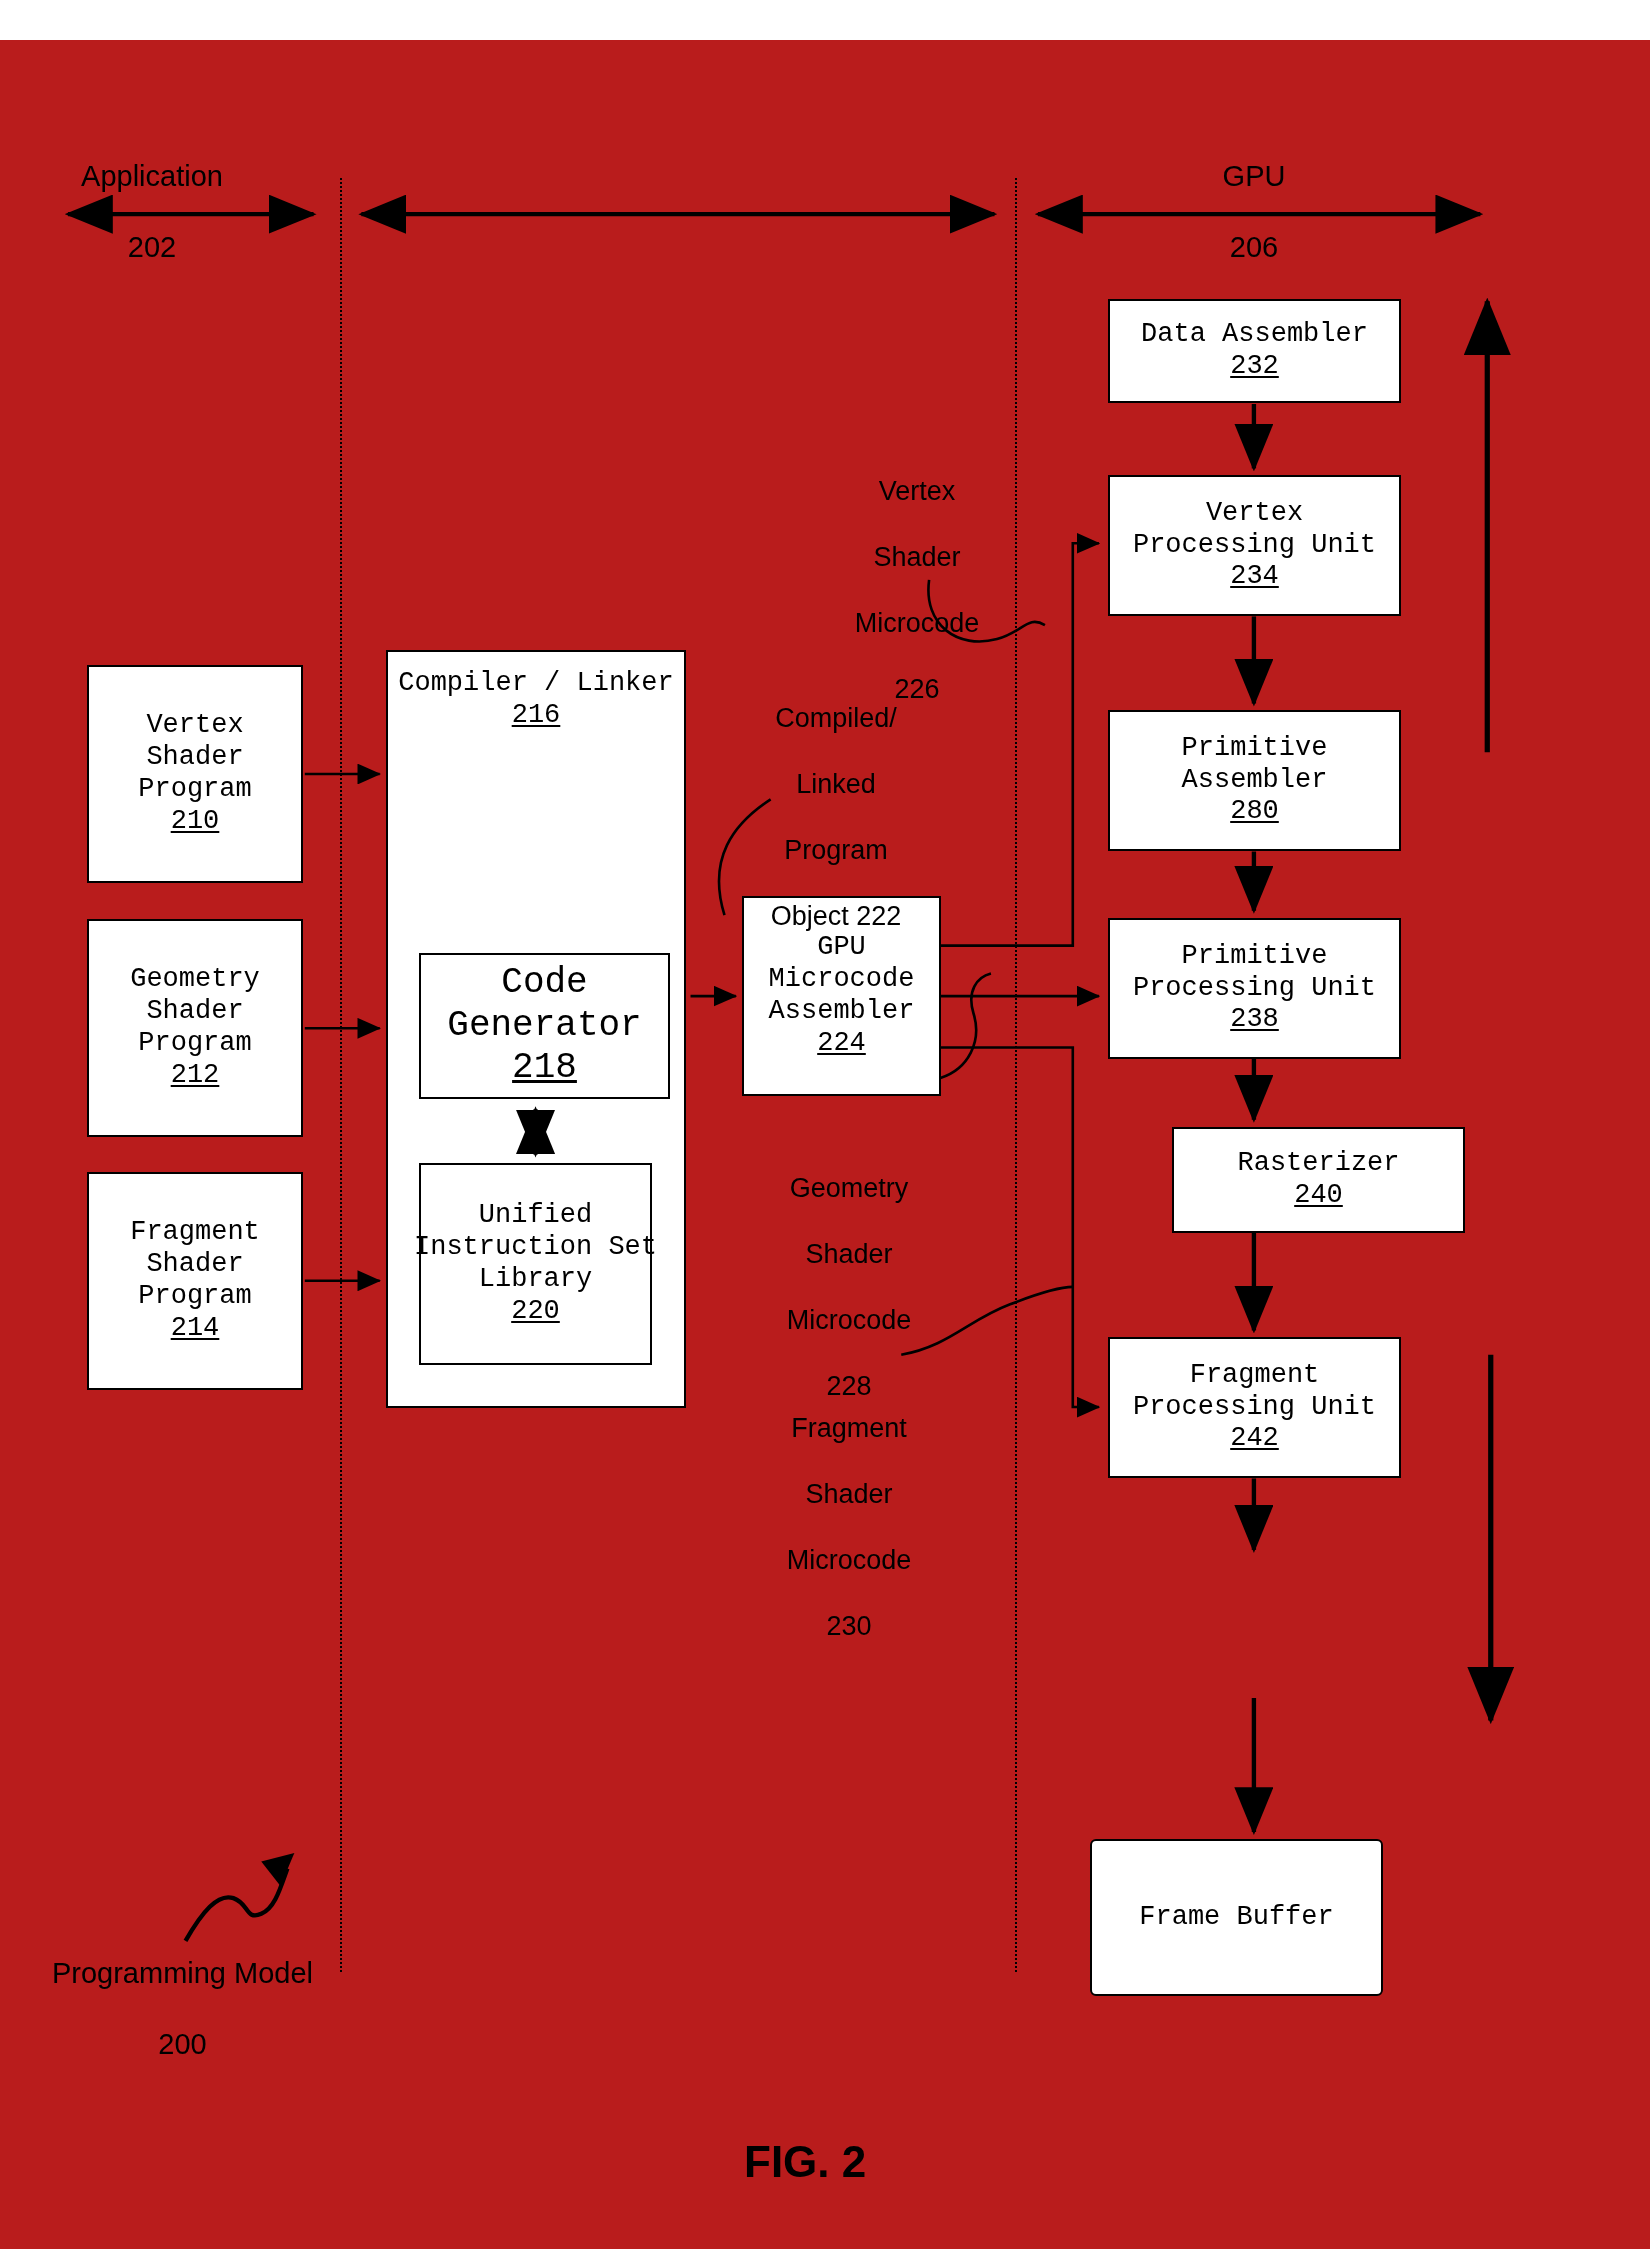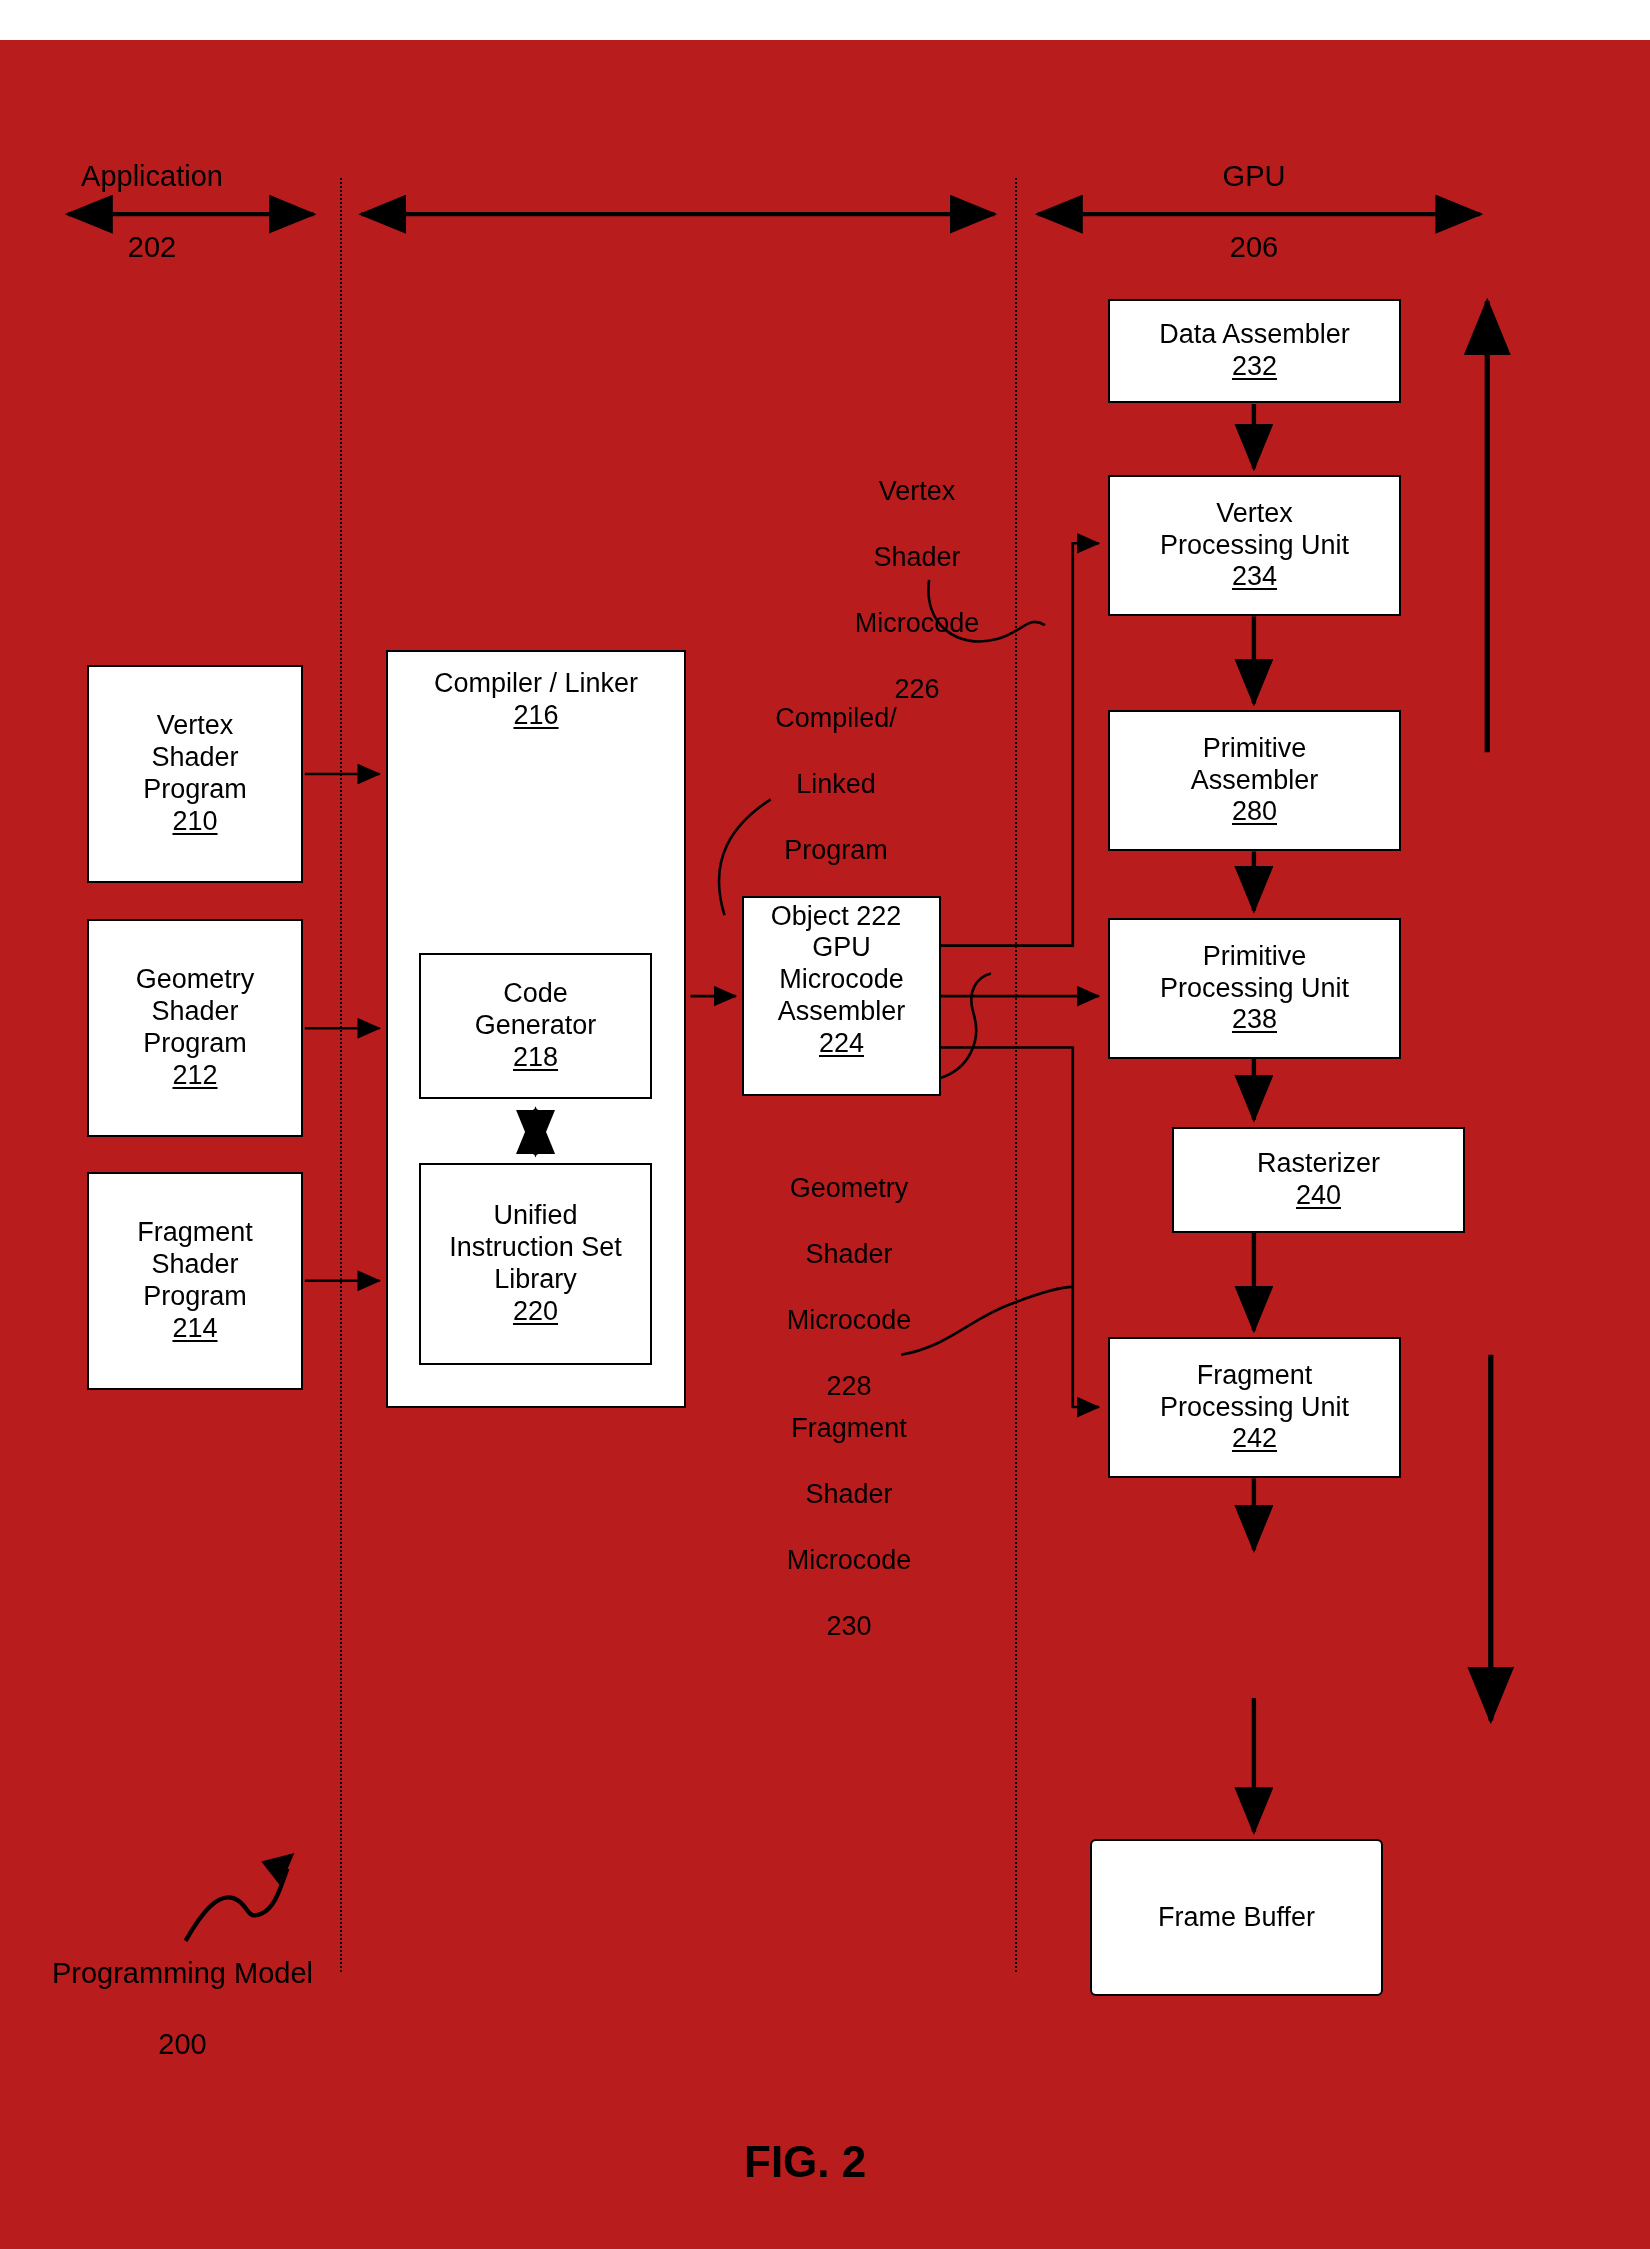--- a/index.html
+++ b/index.html
@@ -1,20 +1,20 @@
 <!DOCTYPE html>
 <html style="font-size:14px"><head>
 <meta charset="utf-8">
 <style>
   html,body{margin:0;padding:0;background:#ffffff;}
   body{font-family:"Liberation Sans", sans-serif;color:#000;}
   #page{position:relative;width:1651px;height:2250px;background:#b91c1c;overflow:hidden;margin-top:40px;}
   .box{position:absolute;border:2.6px solid #000;background:#fff;
        display:flex;flex-direction:column;align-items:center;justify-content:center;
-       text-align:center;line-height:1.18;box-sizing:border-box;}
+       text-align:center;line-height:1.18;box-sizing:border-box;font-family:Liberation Mono, monospace;}
   .box .ln{display:block;white-space:nowrap;}
   .box .num{display:block;text-decoration:underline;text-underline-offset:2.6px;}
   .lbl{position:absolute;text-align:center;line-height:1.22;white-space:pre-line;}
   .lbl .ln{display:block;}
   .vdash{position:absolute;width:0;border-left:2.6px dotted #000;}
   svg.overlay{position:absolute;left:0;top:0;width:1651px;height:2250px;pointer-events:none;}
   .fig{position:absolute;font-weight:bold;text-underline-offset:5.2px;}
 </style>
 </head>
 <body>
@@ -50,21 +50,21 @@
     <span class="ln">Shader</span>
     <span class="ln">Program</span>
     <span class="num">214</span>
   </div>
 
   <div class="box" style="left:386px;top:610px;width:300px;height:758px;font-size:27px;justify-content:flex-start;padding-top:15.7px;">
     <span class="ln">Compiler / Linker</span>
     <span class="num">216</span>
   </div>
 
-  <div class="box" style="left:419px;top:913px;width:233px;height:146px;font-size:27px;">
+  <div class="box" style="left:419px;top:913px;width:251px;height:146px;font-size:36px;">
     <span class="ln">Code</span>
     <span class="ln">Generator</span>
     <span class="num">218</span>
   </div>
 
   <div class="box" style="left:419px;top:1123px;width:233px;height:202px;font-size:27px;">
     <span class="ln">Unified</span>
     <span class="ln">Instruction Set</span>
     <span class="ln">Library</span>
     <span class="num">220</span>

